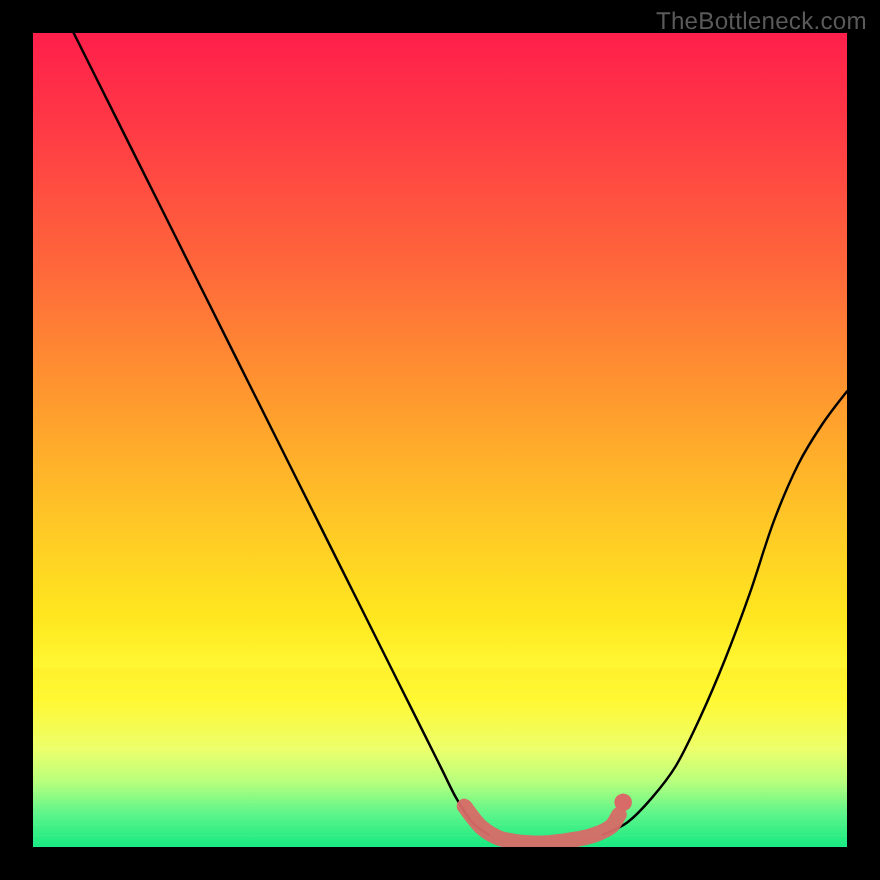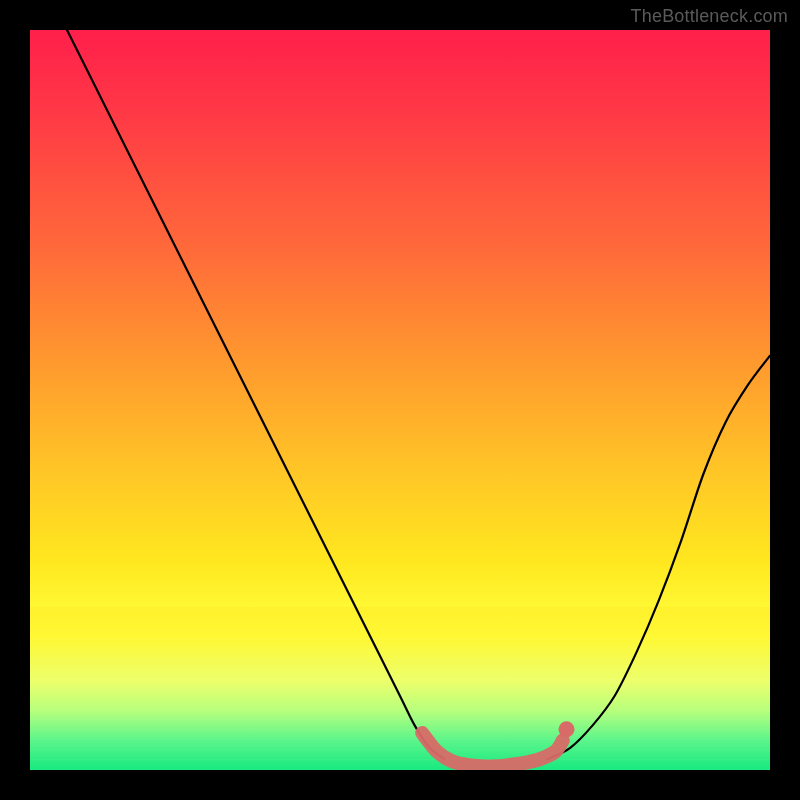--- a/index.html
+++ b/index.html
@@ -15,21 +15,21 @@
     position: relative;
     width: 800px;
     height: 800px;
     background: #000;
   }
   .watermark {
     position: absolute;
     top: 6px;
     right: 12px;
     color: #5a5a5a;
-    font-size: 18px;
+    font-size: 22px;
     font-weight: 400;
     letter-spacing: 0.2px;
     z-index: 5;
   }
   .plot-area {
     position: absolute;
     left: 30px;
     top: 30px;
     width: 740px;
     height: 740px;

